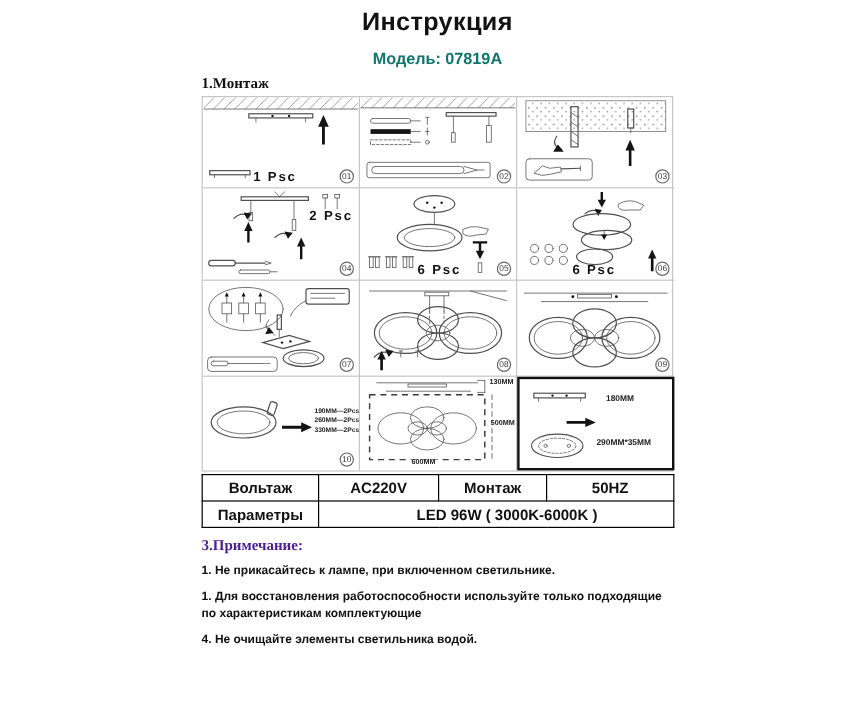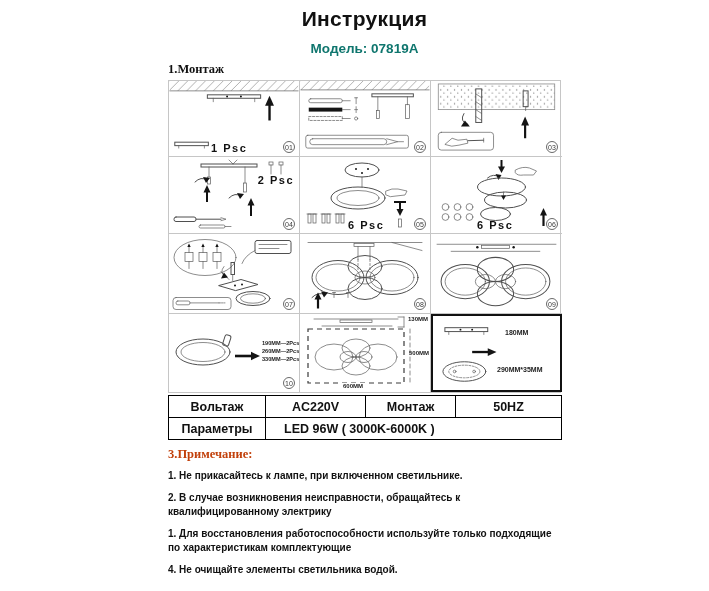--- a/index.html
+++ b/index.html
@@ -7,21 +7,21 @@
     font-family:"Liberation Sans", sans-serif; color:#111; }
   .page { position:relative; width:709px; height:591px; background:#fff; }
 
   .title { position:absolute; top:7px; left:168px; width:393px; text-align:center;
     font-size:21px; font-weight:700; letter-spacing:.3px; }
   .model { position:absolute; top:41px; left:168px; width:393px; text-align:center;
     font-size:13.5px; font-weight:700; color:#0f766e; }
 
   .content { position:absolute; left:168px; top:62px; width:393px; }
   .sec { font-size:12.5px; font-weight:700; margin-bottom:3px;font-family:Liberation Serif, serif; }
-  .sec.navy { color:#c2410c; margin-top:7px; }
+  .sec.navy { color:#4c1d95; margin-top:7px; }
   .sec.params-h { margin-top:5px; }
 
   .grid { display:grid; grid-template-columns:131px 131px 131px;
     grid-template-rows:76px 77px 80px 78px; width:393px;
     border:1px solid #c6c6c6; background:#fff; }
   .panel { position:relative; border-right:1px solid #c6c6c6; border-bottom:1px solid #c6c6c6; overflow:hidden; }
   .panel:nth-child(3n) { border-right:none; }
   .panel:nth-child(n+10) { border-bottom:none; }
   .panel.p12 { border:2px solid #111; }
   .panel svg { display:block; width:100%; height:100%; }
@@ -43,21 +43,21 @@
   .dim { position:absolute; font-size:6px; font-weight:700; white-space:nowrap; color:#222; }
   .dim-top { right:2px; top:2px; }
   .dim-side { right:1px; top:36px; }
   .dim-bottom { left:40px; bottom:3px; background:#fff; padding:0 3px; }
   .dim-bracket { left:72px; top:13px; font-size:7px; }
   .dim-base { left:64px; top:50px; font-size:7px; }
 
   table.params { border-collapse:collapse; width:393px; margin-top:2px; table-layout:fixed; }
   table.params td { border:1.7px solid #000; height:22px; text-align:center;
     font-weight:700; font-size:12.5px; overflow:hidden; white-space:nowrap; }
-  table.params td.left { text-align:left; padding-left:18px; }
+  table.params td.left { text-align:center; padding-left:18px; }
 
   .note { margin-top:7px; font-size:10px; font-weight:700; line-height:1.45; width:393px; }
 </style>
 </head>
 <body>
 
 <div class="page">
   <div class="title">Инструкция</div>
   <div class="model">Модель: 07819A</div>
 
@@ -391,17 +391,16 @@
       </tr>
       <tr>
         <td>Параметры</td>
         <td colspan="3" class="left">LED 96W ( 3000K-6000K )</td>
       </tr>
     </tbody>
       </table>
 
     <div class="sec navy">3.Примечание:</div>
     <p class="note">1. Не прикасайтесь к лампе, при включенном светильнике.</p>
-    <p class="note">2. В случае возникновения неисправности, обращайтесь к квалифицированному электрику</p>
     <p class="note">1. Для восстановления работоспособности используйте только подходящие по характеристикам комплектующие</p>
     <p class="note">4. Не очищайте элементы светильника водой.</p>
   </div>
 </div>
 
 </body></html>

